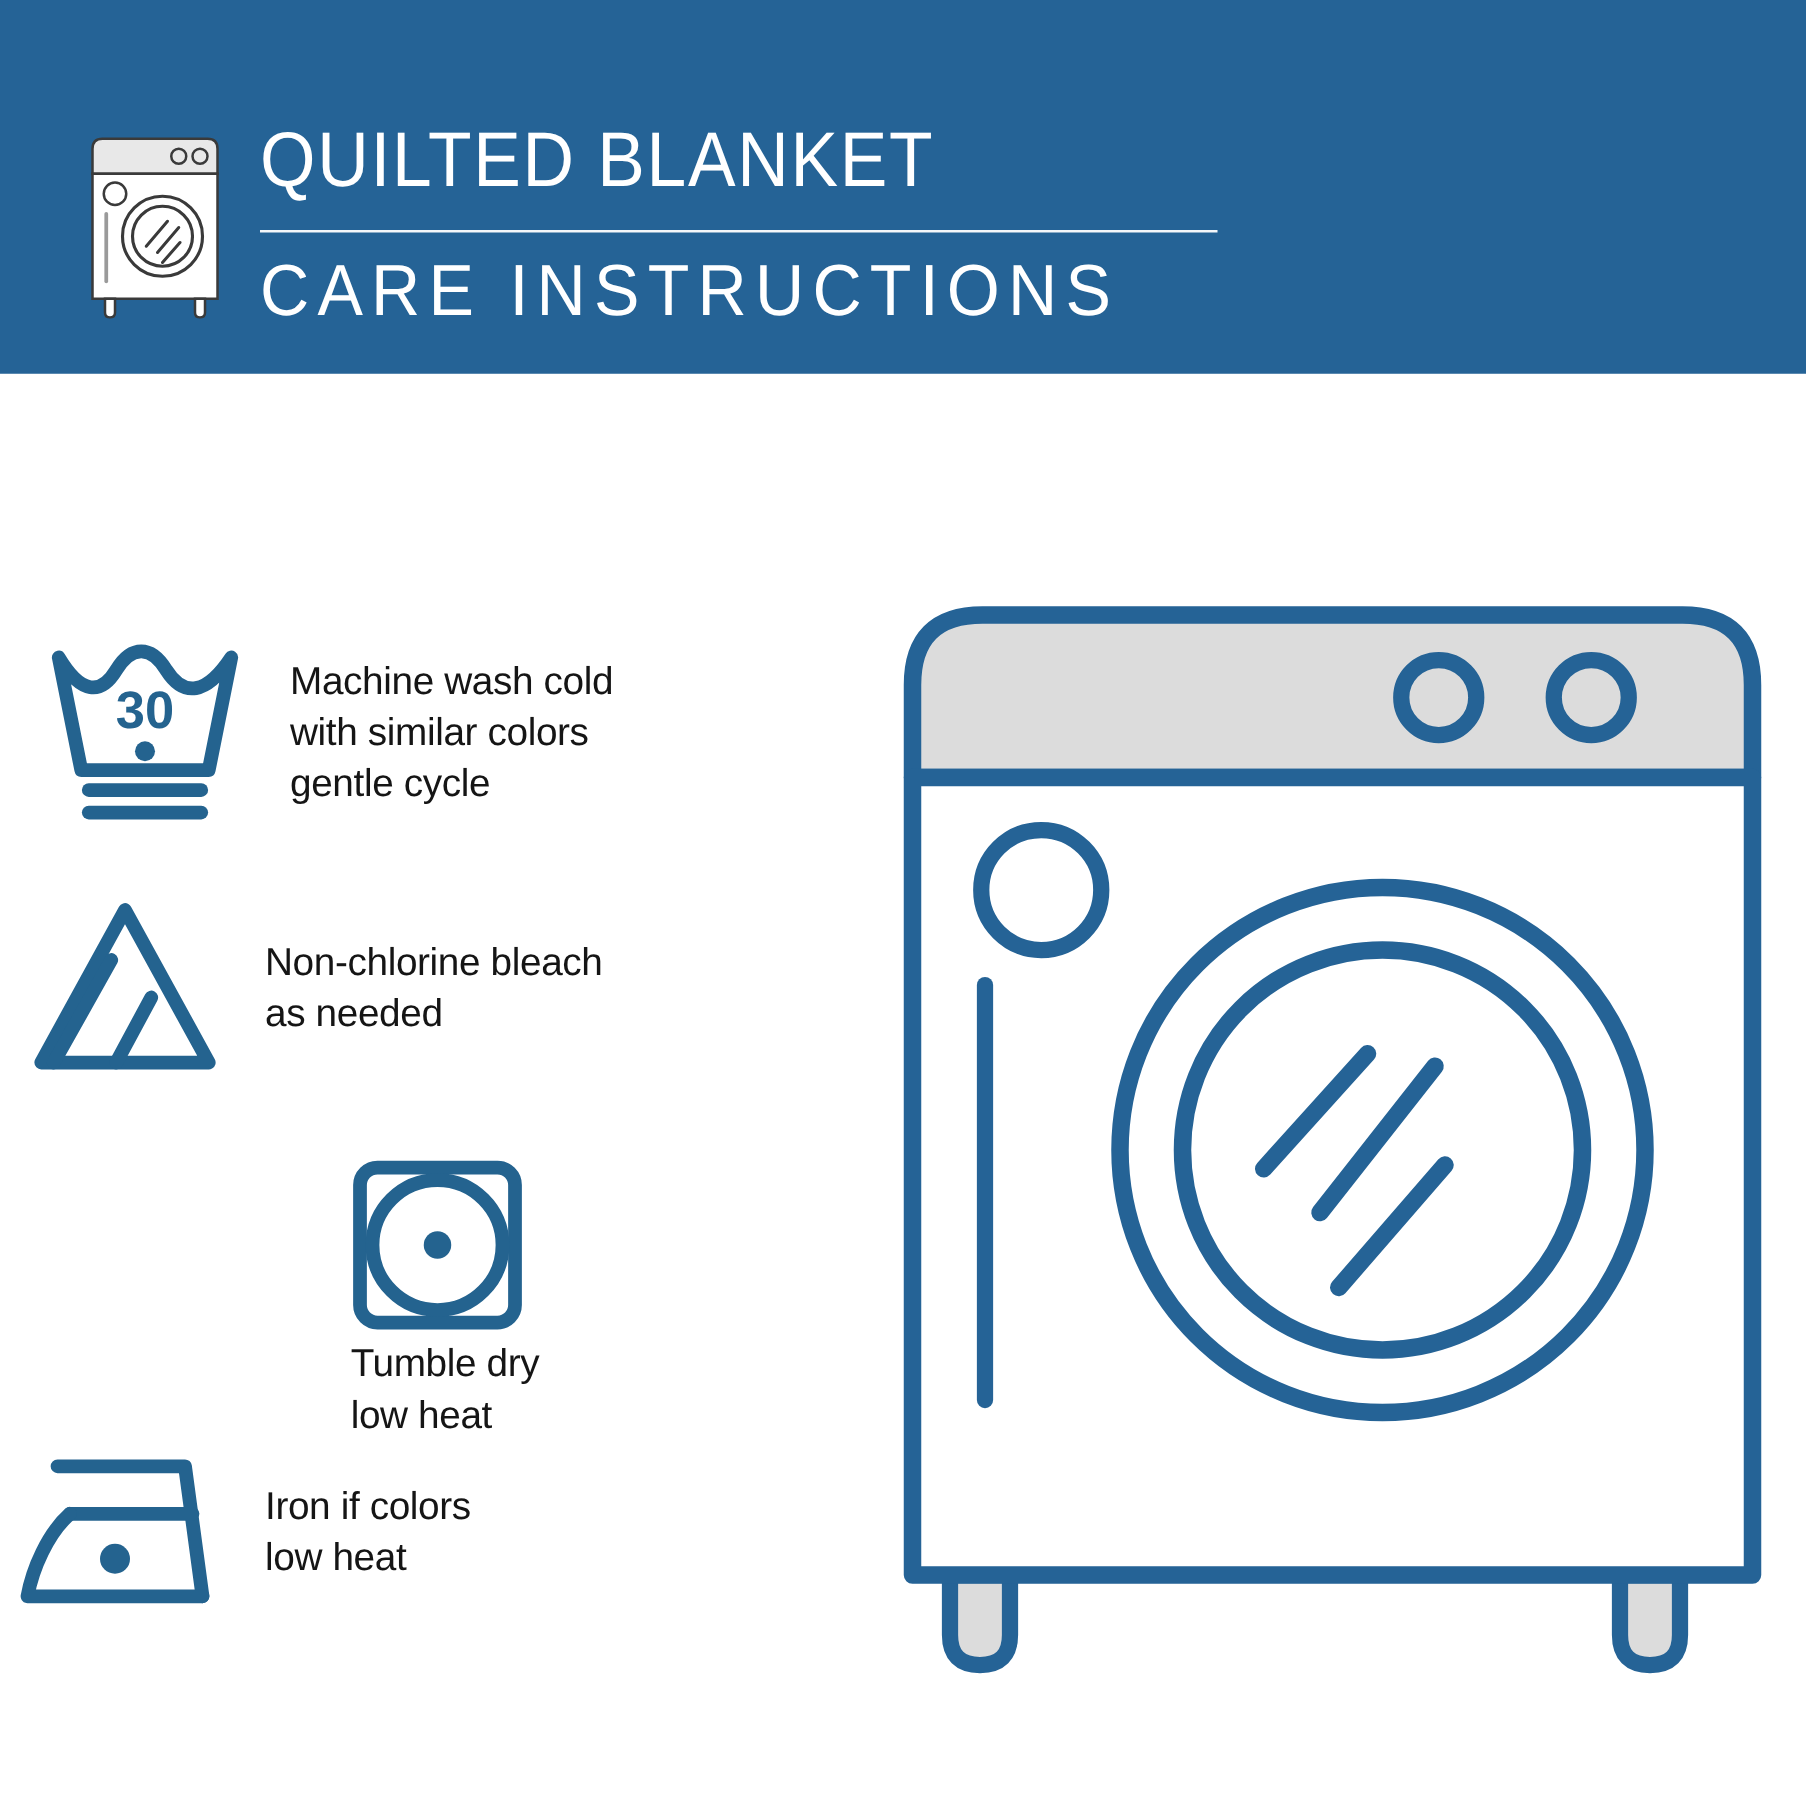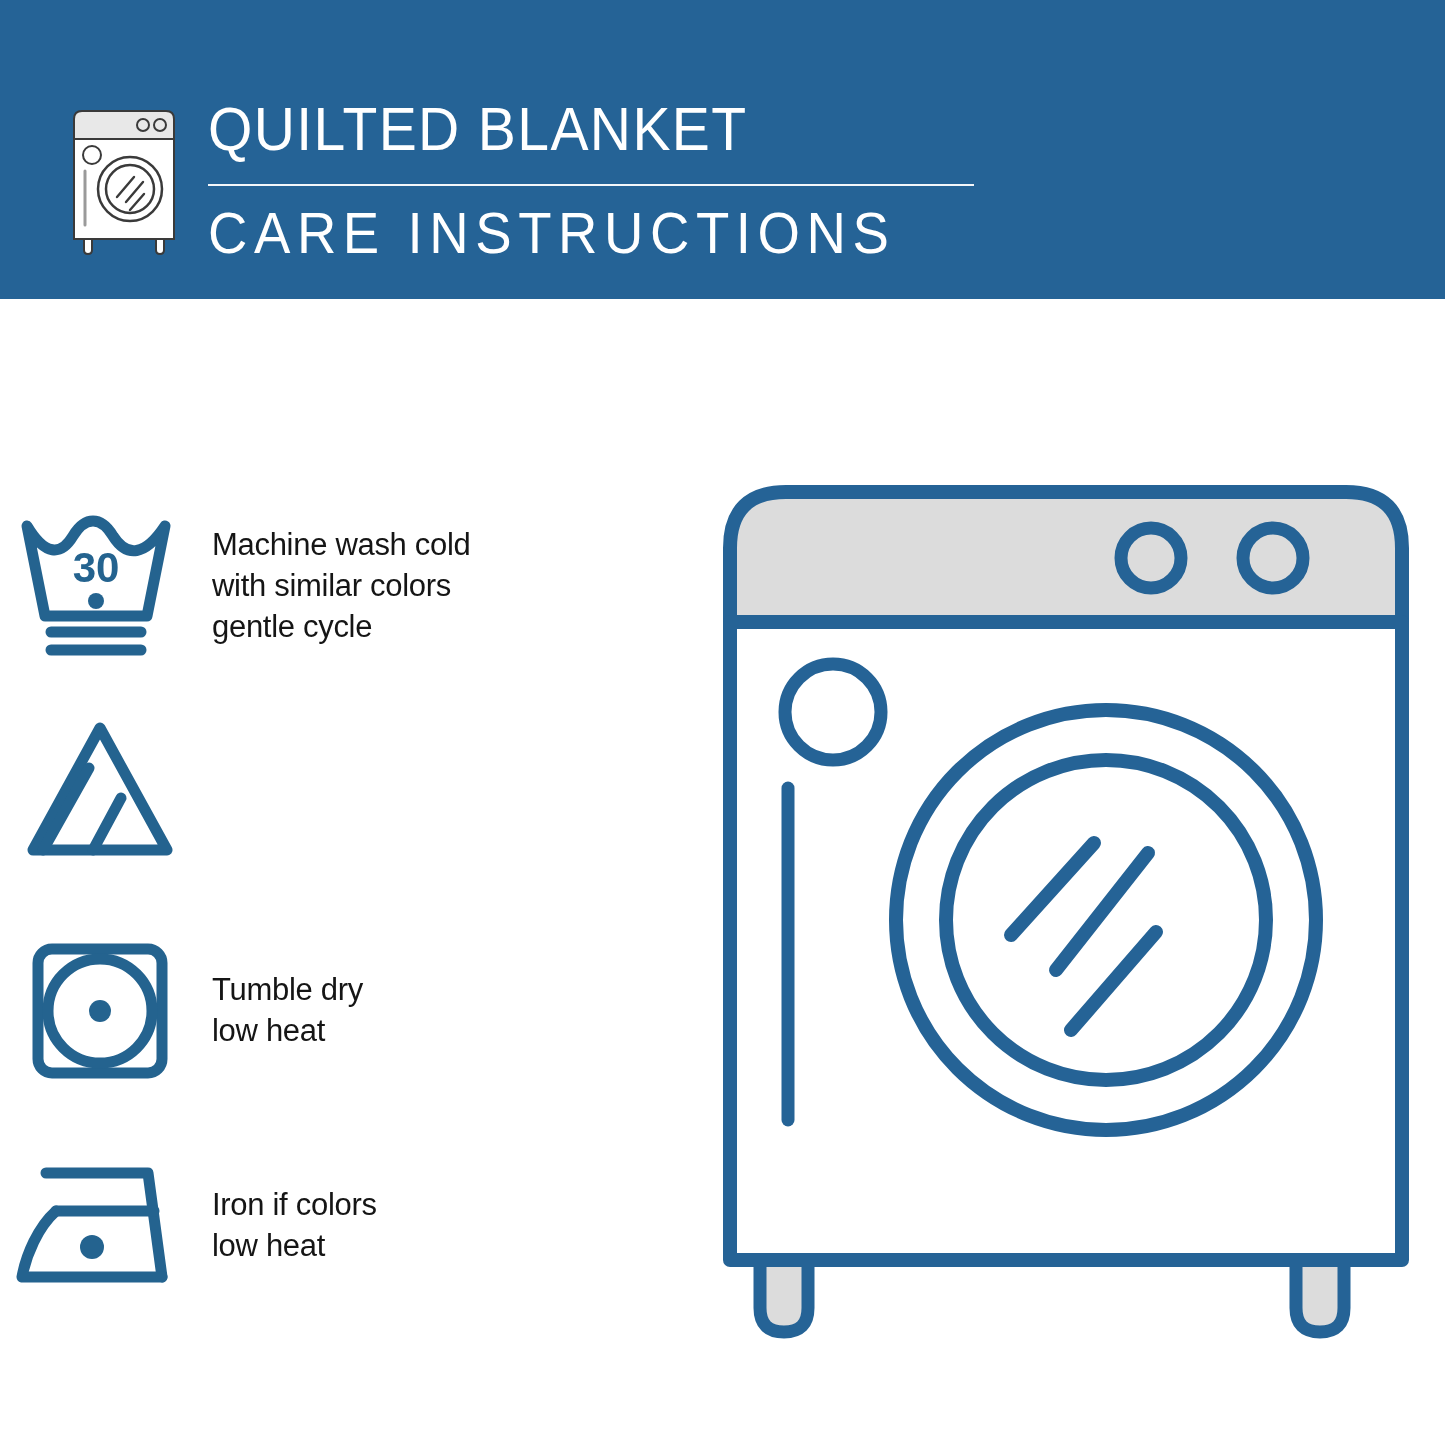--- a/index.html
+++ b/index.html
@@ -80,23 +80,23 @@
     width: 700px;
     height: 1100px;
   }
   .care-row {
     position: absolute;
     left: 0;
     width: 700px;
     display: flex;
     align-items: center;
   }
-  .care-row-0 { top: 150px; height: 180px; }
+  .care-row-0 { top: 150px; height: 180px; padding-left: 20px; }
   .care-row-1 { top: 355px; height: 180px; }
-  .care-row-2 { top: 575px; height: 180px; }
+  .care-row-2 { top: 575px; height: 180px; flex-direction: column; }
   .care-row-3 { top: 790px; height: 180px; }
 
   .care-icon {
     width: 200px;
     min-width: 200px;
     height: 170px;
     display: flex;
     align-items: center;
     justify-content: center;
   }
@@ -188,20 +188,24 @@
     <div class="care-row care-row-1">
       <div class="care-icon">
         <svg width="170" height="145" viewBox="0 0 170 145" xmlns="http://www.w3.org/2000/svg">
           <g fill="none" stroke="#24638f" stroke-width="11" stroke-linecap="round" stroke-linejoin="round">
             <path d="M85 10 L152 132 L18 132 Z"></path>
             <line x1="74" y1="50" x2="28" y2="132"></line>
             <line x1="106" y1="80" x2="78" y2="132"></line>
           </g>
         </svg>
       </div>
+      <div class="care-text">
+        <div>Non-chlorine bleach</div>
+        <div>as needed</div>
+      </div>
     </div>
 
     <div class="care-row care-row-2">
       <div class="care-icon">
         <svg width="160" height="150" viewBox="0 0 160 150" xmlns="http://www.w3.org/2000/svg">
           <rect x="18" y="14" width="124" height="124" rx="14" ry="14" fill="none" stroke="#24638f" stroke-width="11"></rect>
           <circle cx="80" cy="76" r="52" fill="none" stroke="#24638f" stroke-width="11"></circle>
           <circle cx="80" cy="76" r="11" fill="#24638f"></circle>
         </svg>
       </div>

